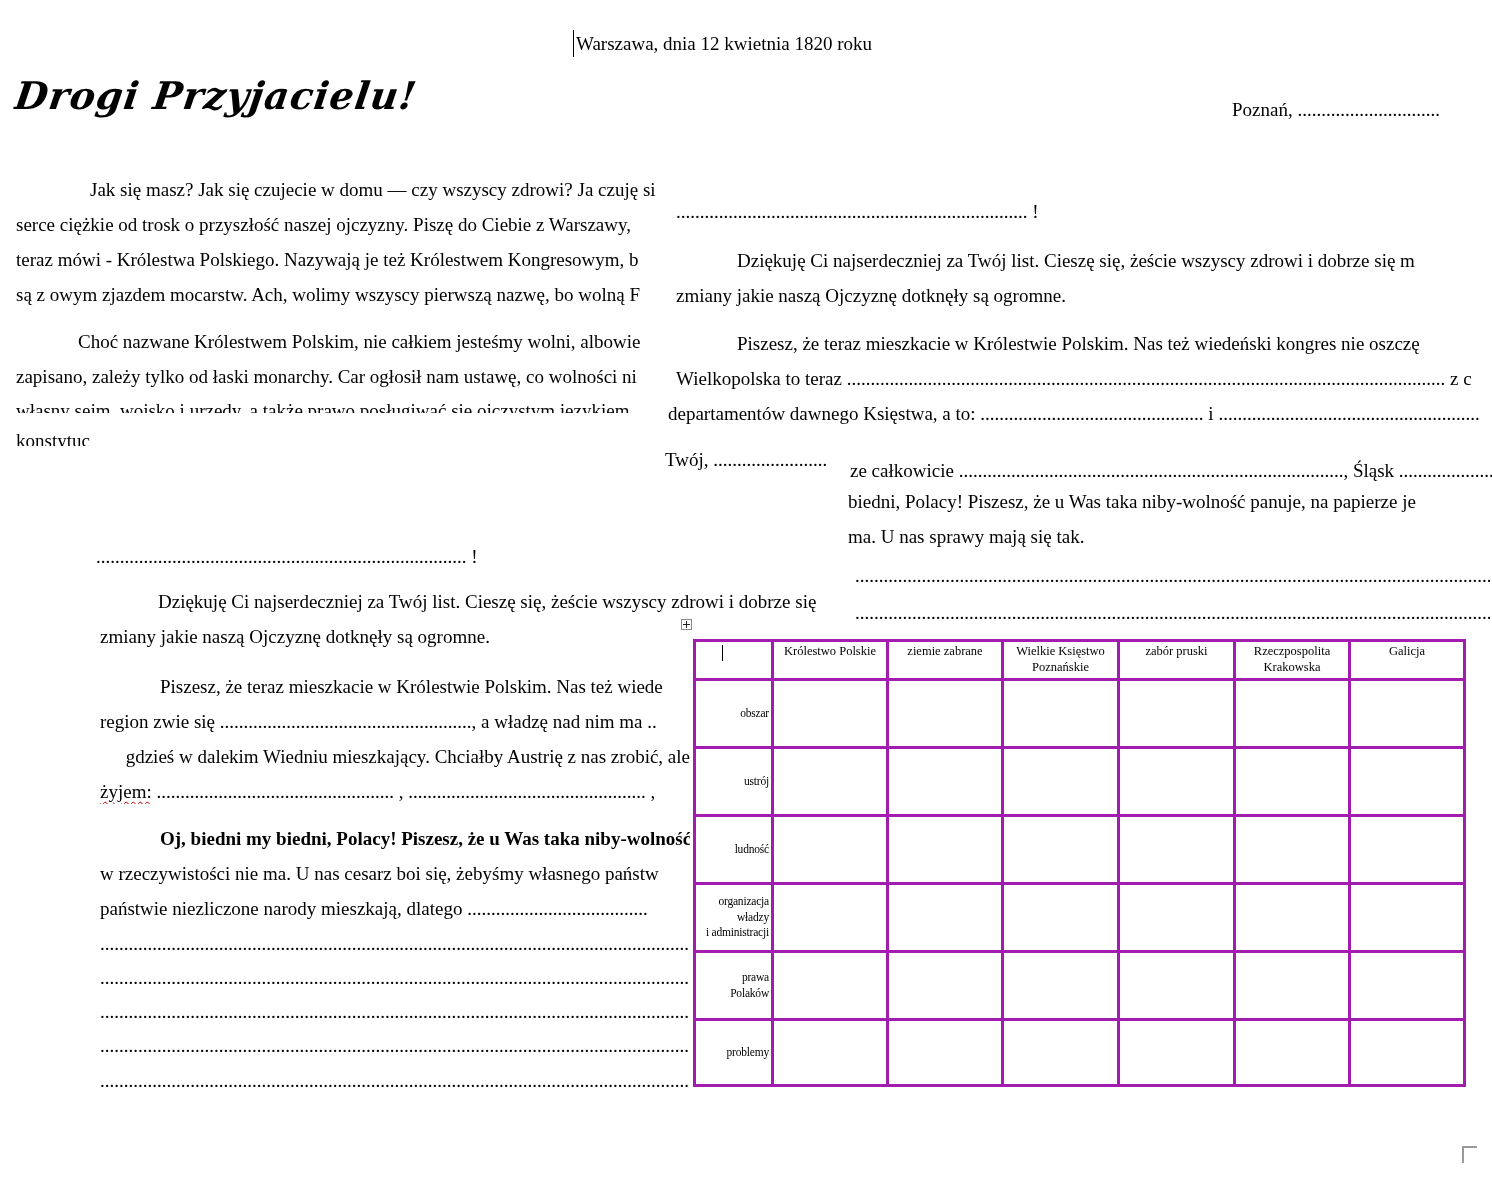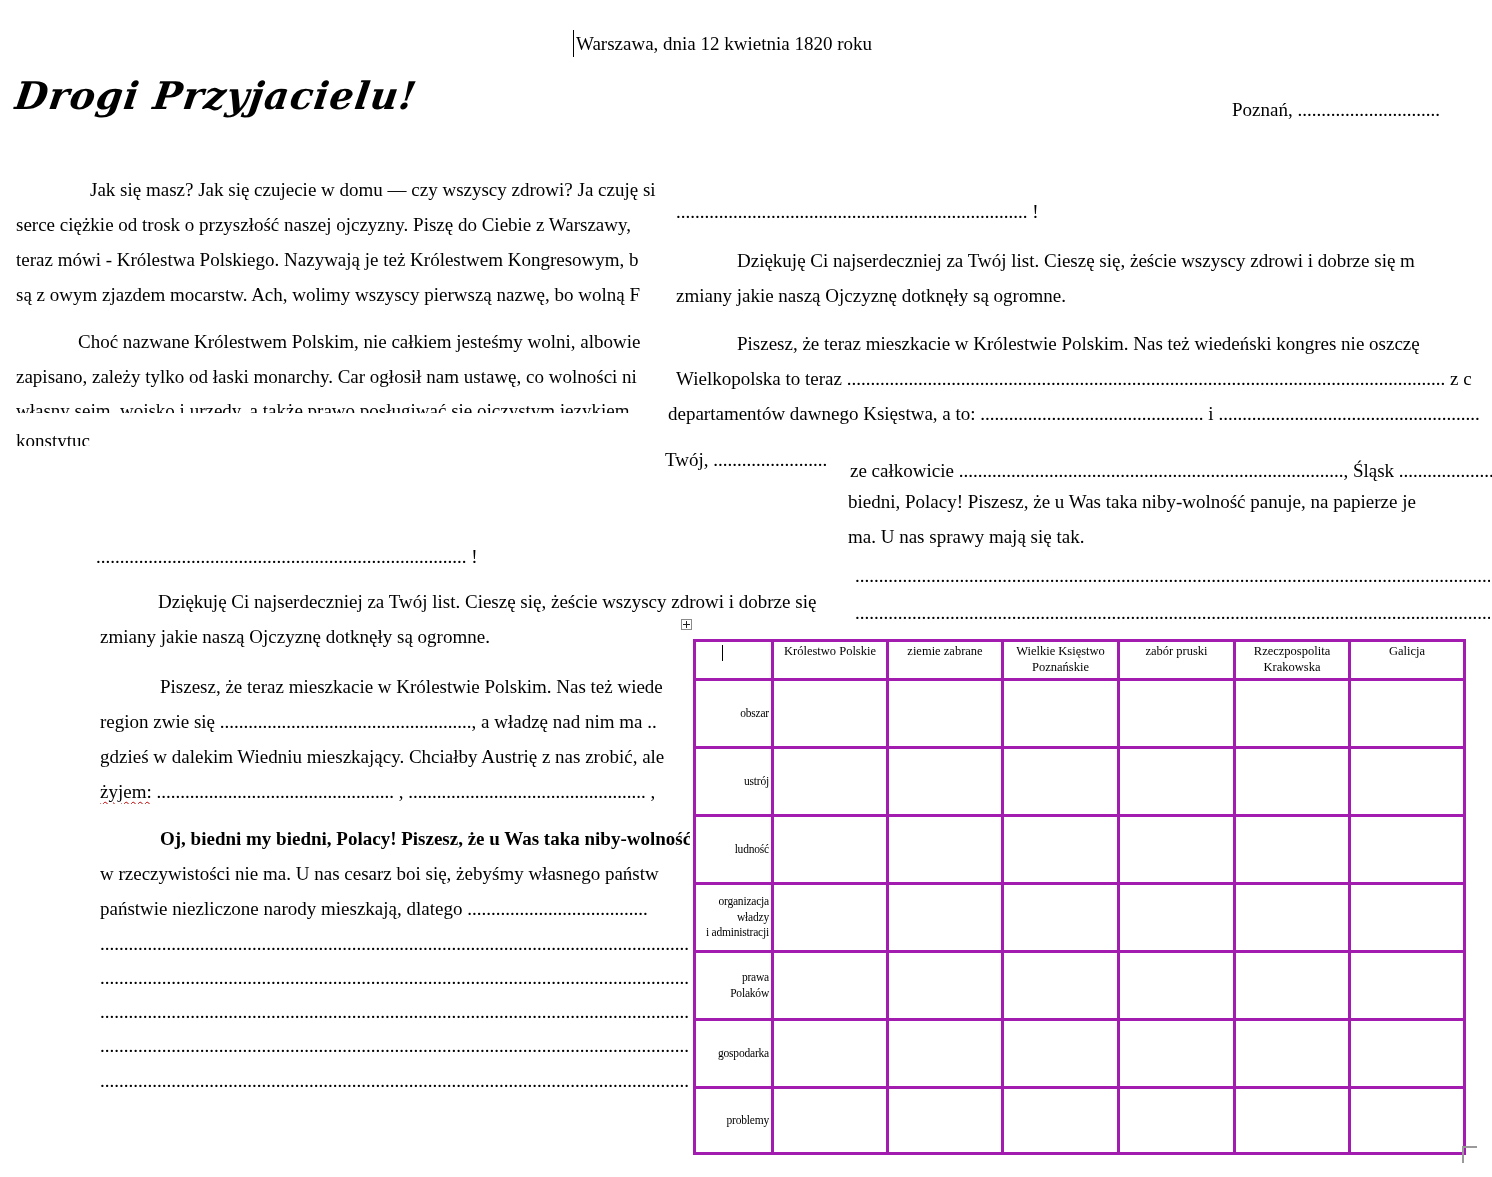--- a/index.html
+++ b/index.html
@@ -34,21 +34,21 @@
   #f10{left:848px;top:490px;width:644px;}
   #f11{left:848px;top:525px;}
   #f12{left:855px;top:564px;width:635px;}
   #f13{left:855px;top:601px;width:635px;}
   
   #m1{left:96px;top:545px;}
   #m2{left:158px;top:590px;width:697px;}
   #m3{left:100px;top:625px;}
   #m4{left:160px;top:675px;width:530px;}
   #m5{left:100px;top:710px;width:590px;}
-  #m6{left:100px;top:745px;width:590px;}
+  #m6{left:100px;top:745px;width:590px;text-align:right;}
   #m7{left:100px;top:780px;width:590px;}
   #m8{left:160px;top:827px;width:530px;font-weight:bold;}
   #m9{left:100px;top:862px;width:590px;}
   #m10{left:100px;top:897px;width:590px;}
   .misspell{text-decoration-line:underline;text-decoration-style:wavy;
             text-decoration-color:#c00000;text-decoration-thickness:1px;text-underline-offset:3px;}
   
   .ans-line{position:absolute;left:100px;width:589px;white-space:nowrap;overflow:hidden;
             font:19px/24px "Liberation Serif","DejaVu Serif",serif;}
   
@@ -185,29 +185,20 @@
           <td class="rowlabel">prawa
 Polaków</td>
           <td></td>
           <td></td>
           <td></td>
           <td></td>
           <td></td>
           <td></td>
         </tr>
         <tr>
-          <td class="rowlabel">gospodarka</td>
-          <td></td>
-          <td></td>
-          <td></td>
-          <td></td>
-          <td></td>
-          <td></td>
-        </tr>
-        <tr>
           <td class="rowlabel">problemy</td>
           <td></td>
           <td></td>
           <td></td>
           <td></td>
           <td></td>
           <td></td>
         </tr>
       </tbody>
     </table>

